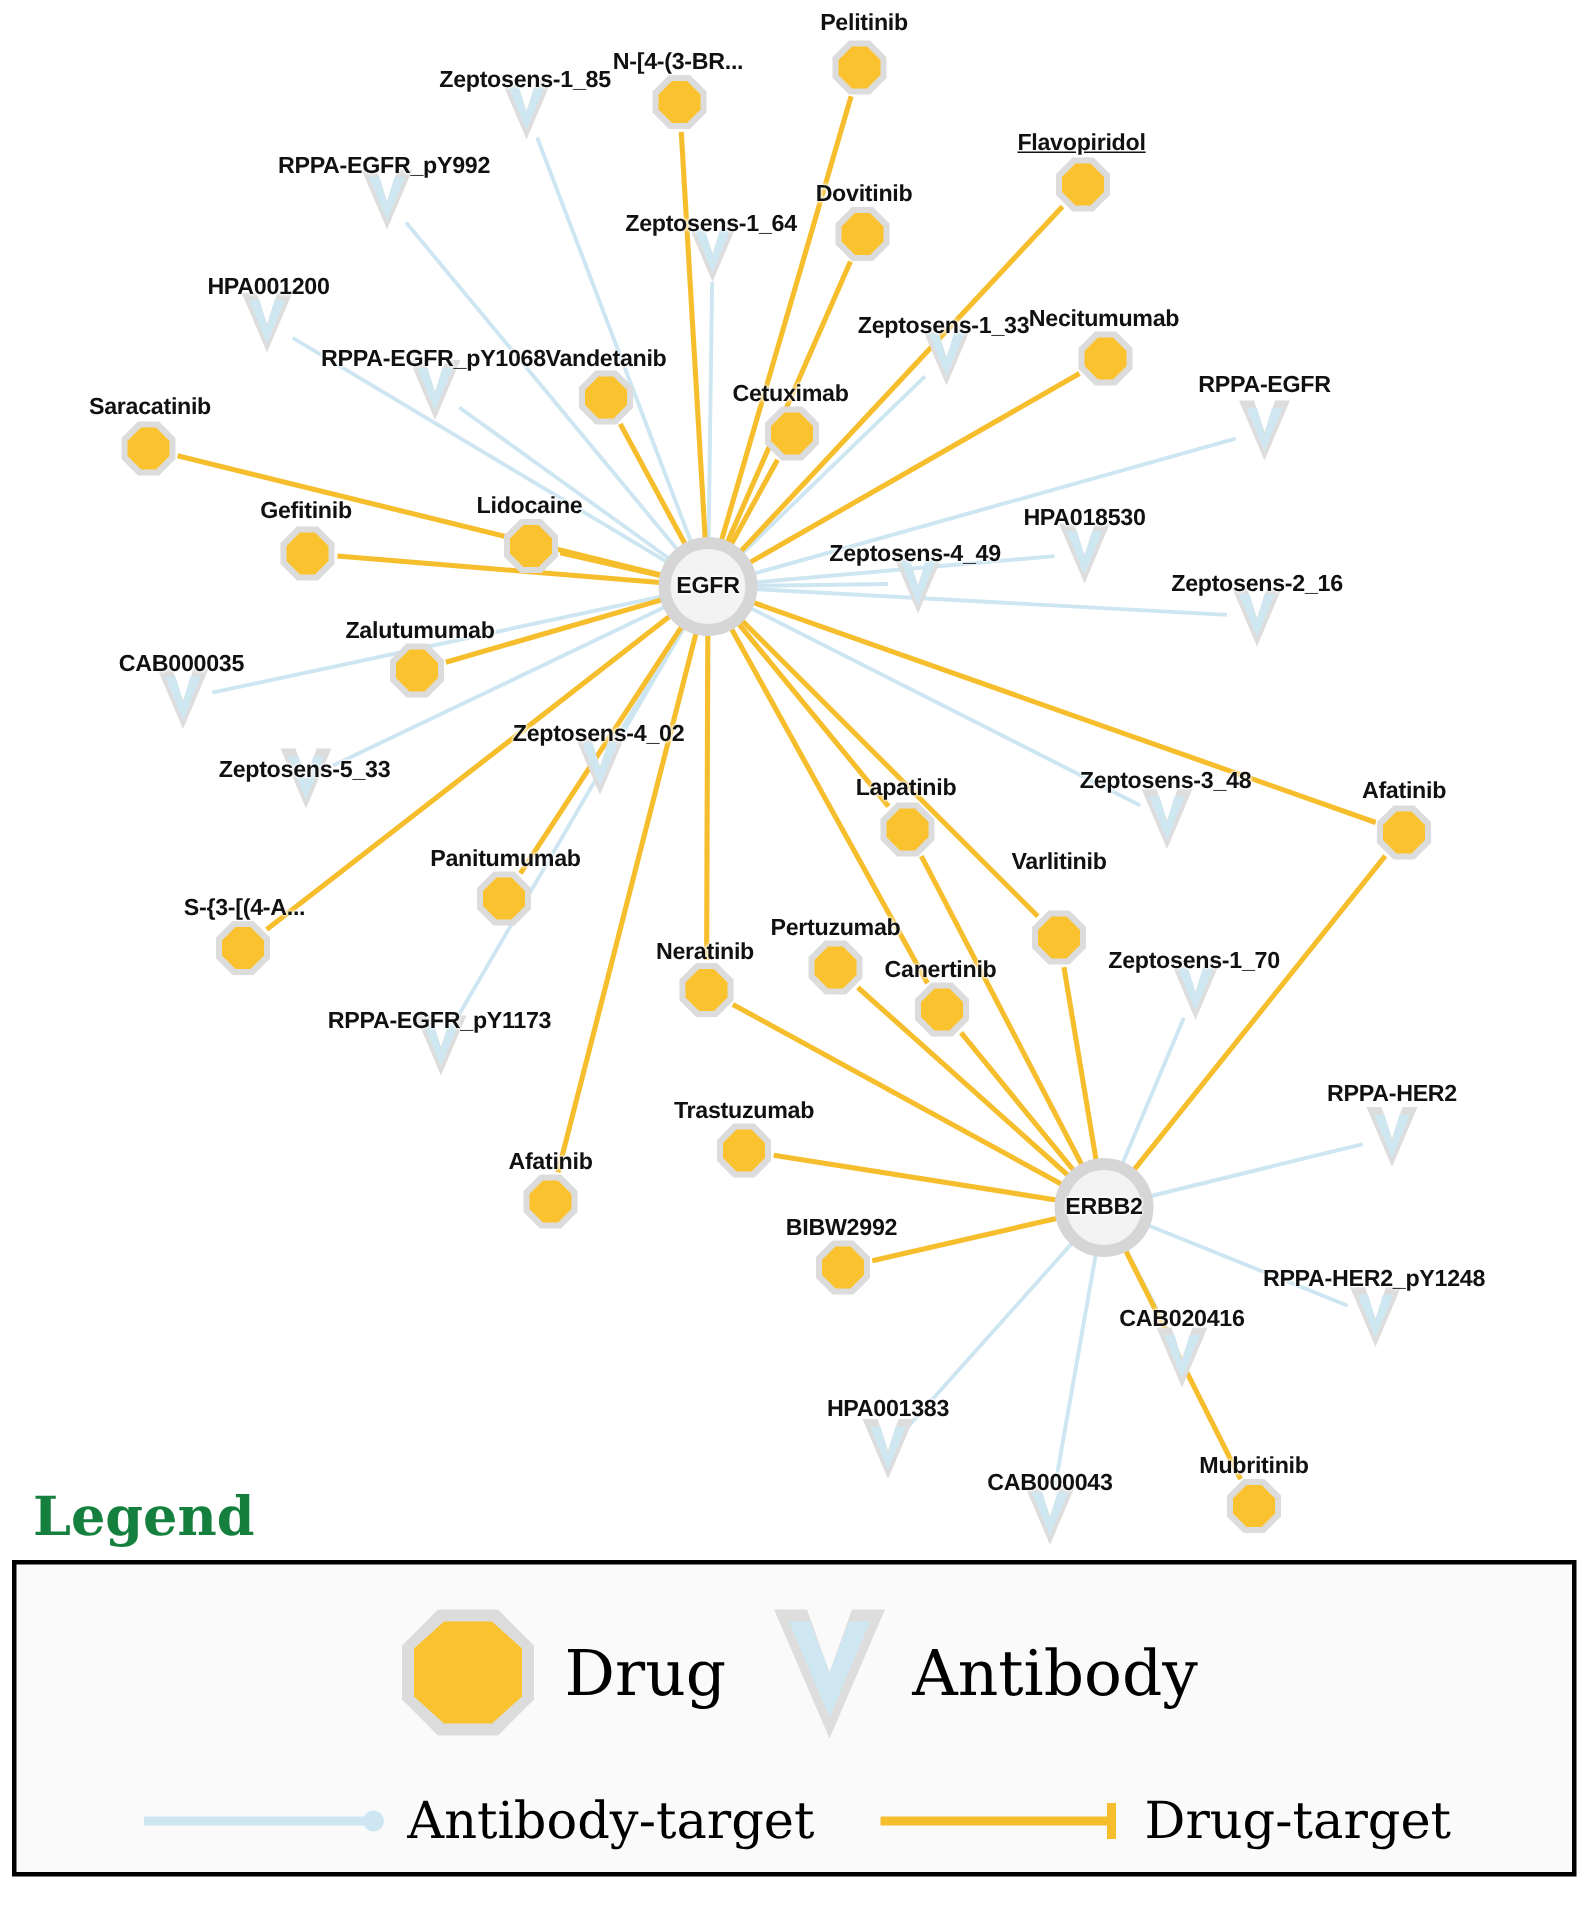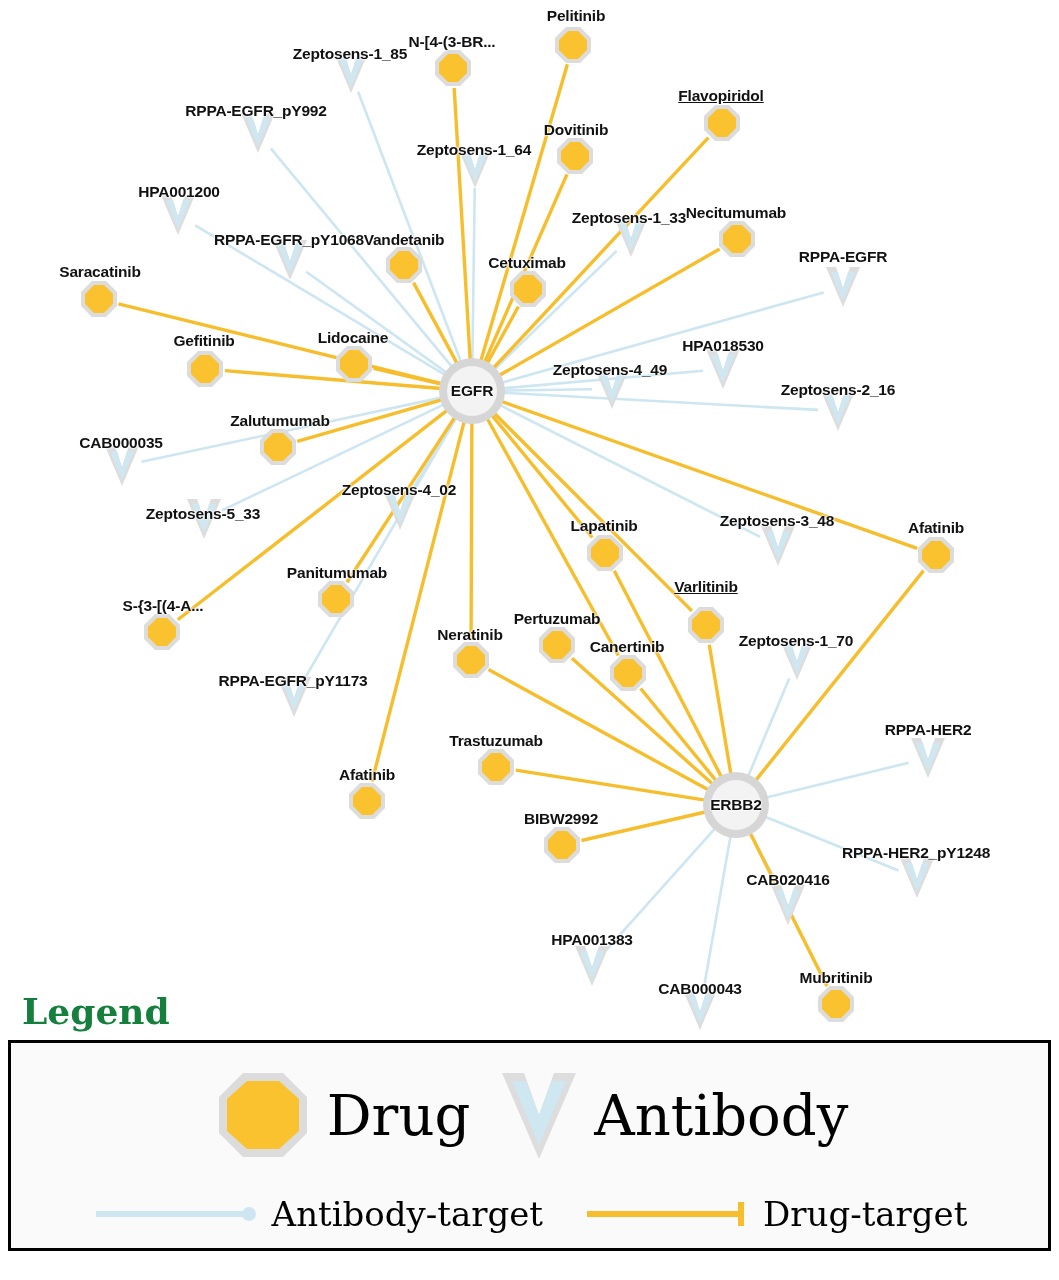--- a/index.html
+++ b/index.html
@@ -70,21 +70,21 @@
     justify-content: center;
     gap: 26px;
   }
   .legend-item {
     display: flex;
     align-items: center;
     gap: 12px;
   }
   .legend-text {
     font-family: "DejaVu Serif", serif;
-    font-size: 56px;
+    font-size: 42px;
     color: #000;
   }
   .legend-row2 {
     position: absolute;
     bottom: 14px;
     left: 0;
     width: 100%;
     display: flex;
     align-items: center;
     justify-content: center;
@@ -422,21 +422,21 @@
       <div class="node-label" style="left: 527px; top: 263px;">Cetuximab</div>
       <div class="node-label" style="left: 100px; top: 272px;">Saracatinib</div>
       <div class="node-label" style="left: 204px; top: 341px;">Gefitinib</div>
       <div class="node-label" style="left: 353px; top: 338px;">Lidocaine</div>
       <div class="node-label" style="left: 280px; top: 421px;">Zalutumumab</div>
       <div class="node-label" style="left: 337px; top: 573px;">Panitumumab</div>
       <div class="node-label" style="left: 163px; top: 606px;">S-{3-[(4-A...</div>
       <div class="node-label" style="left: 367px; top: 775px;">Afatinib</div>
       <div class="node-label" style="left: 604px; top: 526px;">Lapatinib</div>
       <div class="node-label" style="left: 936px; top: 528px;">Afatinib</div>
-      <div class="node-label" style="left: 706px; top: 587px; text-decoration: underline;">Varlitinib</div>
+      <div class="node-label" style="left: 706px; top: 575px;">Varlitinib</div>
       <div class="node-label" style="left: 557px; top: 619px;">Pertuzumab</div>
       <div class="node-label" style="left: 470px; top: 635px;">Neratinib</div>
       <div class="node-label" style="left: 627px; top: 647px;">Canertinib</div>
       <div class="node-label" style="left: 496px; top: 741px;">Trastuzumab</div>
       <div class="node-label" style="left: 561px; top: 819px;">BIBW2992</div>
       <div class="node-label" style="left: 836px; top: 978px;">Mubritinib</div>
       <div class="node-label" style="left: 472px; top: 391px;">EGFR</div>
       <div class="node-label" style="left: 736px; top: 805px;">ERBB2</div>
     </div>
 </div>

